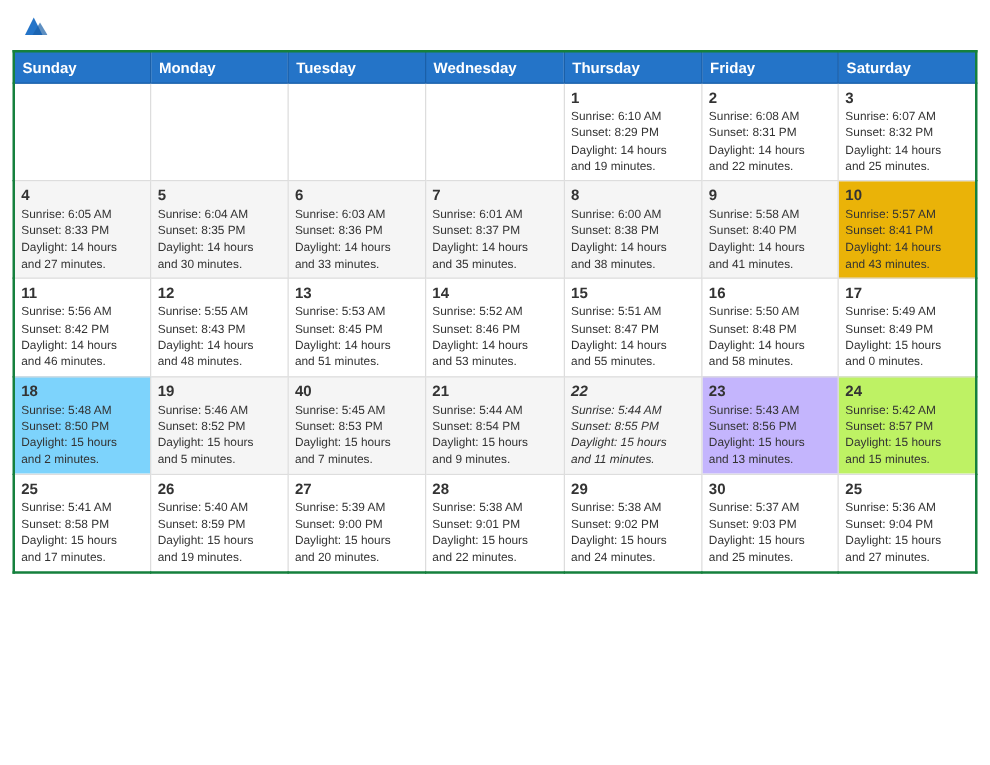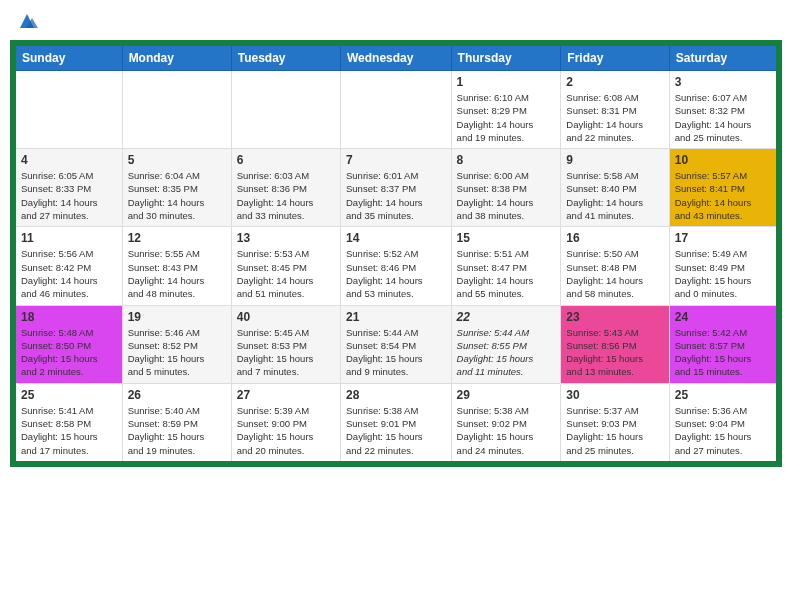--- a/index.html
+++ b/index.html
@@ -36,21 +36,21 @@
       font-weight: bold;
       color: #333;
     }
     .location {
       font-size: 14px;
       color: #555;
     }
     .calendar {
       width: 100%;
       border-collapse: collapse;
-      border: 6px solid #15803d;
+      border: 2px solid #15803d;
     }
     .calendar th {
       background: #2474c8;
       color: #fff;
       font-size: 12px;
       font-weight: bold;
       padding: 5px 6px;
       border: 1px solid #1a5fa8;
       text-align: left;
     }
@@ -238,21 +238,21 @@
         </td>
         <td>
           <span class="day-number">17</span>
           <div class="day-info" style="white-space: pre-line;">Sunrise: 5:49 AM
 Sunset: 8:49 PM
 Daylight: 15 hours
 and 0 minutes.</div>
         </td>
       </tr>
       <tr>
-        <td style="background: #d946ef;">
+        <td style="background: #7dd3fc;">
           <span class="day-number">18</span>
           <div class="day-info" style="white-space: pre-line;">Sunrise: 5:48 AM
 Sunset: 8:50 PM
 Daylight: 15 hours
 and 2 minutes.</div>
         </td>
         <td style="background: rgb(245, 245, 245);">
           <span class="day-number">19</span>
           <div class="day-info" style="white-space: pre-line;">Sunrise: 5:46 AM
 Sunset: 8:52 PM
@@ -273,28 +273,28 @@
 Daylight: 15 hours
 and 9 minutes.</div>
         </td>
         <td style="background: rgb(245, 245, 245); font-style: italic;">
           <span class="day-number">22</span>
           <div class="day-info" style="white-space: pre-line;">Sunrise: 5:44 AM
 Sunset: 8:55 PM
 Daylight: 15 hours
 and 11 minutes.</div>
         </td>
-        <td style="background: #ec4899;">
+        <td style="background: #c4b5fd;">
           <span class="day-number">23</span>
           <div class="day-info" style="white-space: pre-line;">Sunrise: 5:43 AM
 Sunset: 8:56 PM
 Daylight: 15 hours
 and 13 minutes.</div>
         </td>
-        <td style="background: #d946ef;">
+        <td style="background: #bef264;">
           <span class="day-number">24</span>
           <div class="day-info" style="white-space: pre-line;">Sunrise: 5:42 AM
 Sunset: 8:57 PM
 Daylight: 15 hours
 and 15 minutes.</div>
         </td>
       </tr>
       <tr>
         <td>
           <span class="day-number">25</span>

